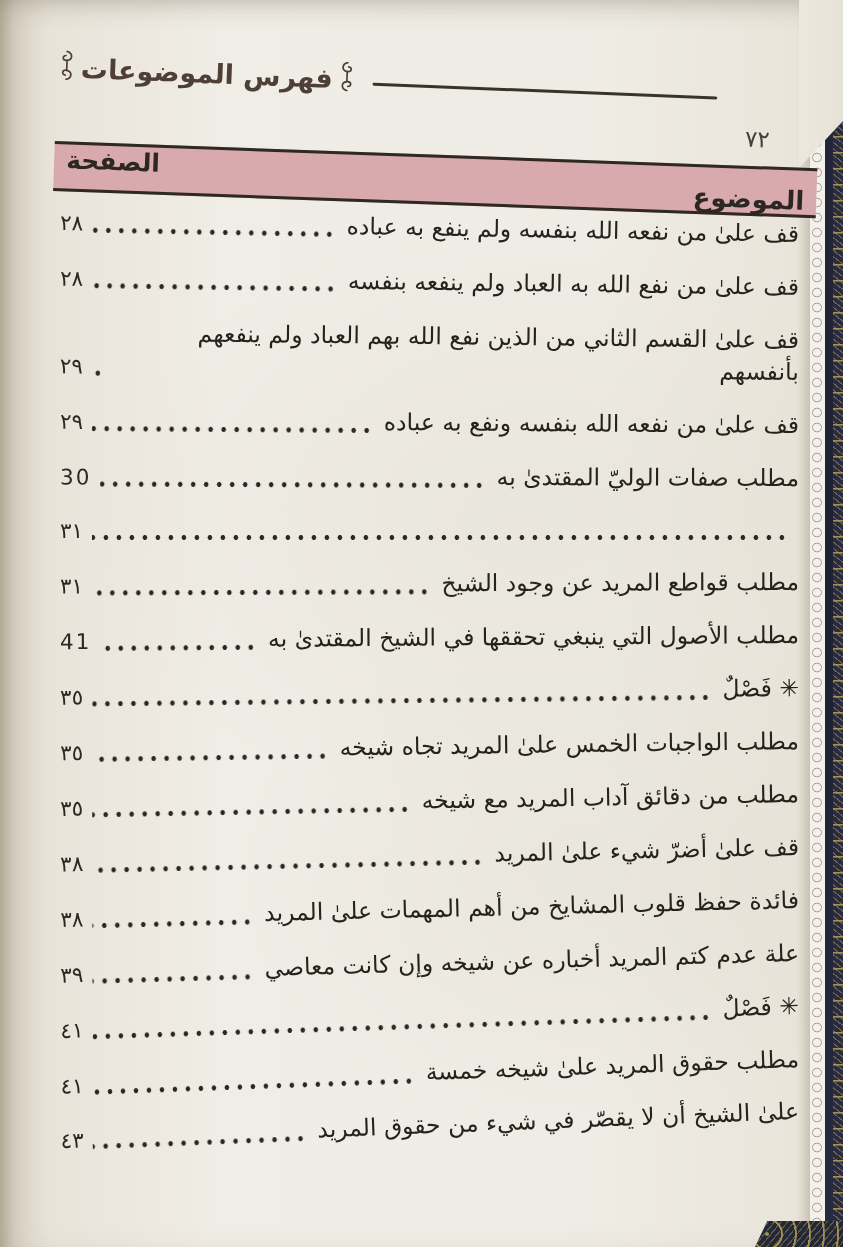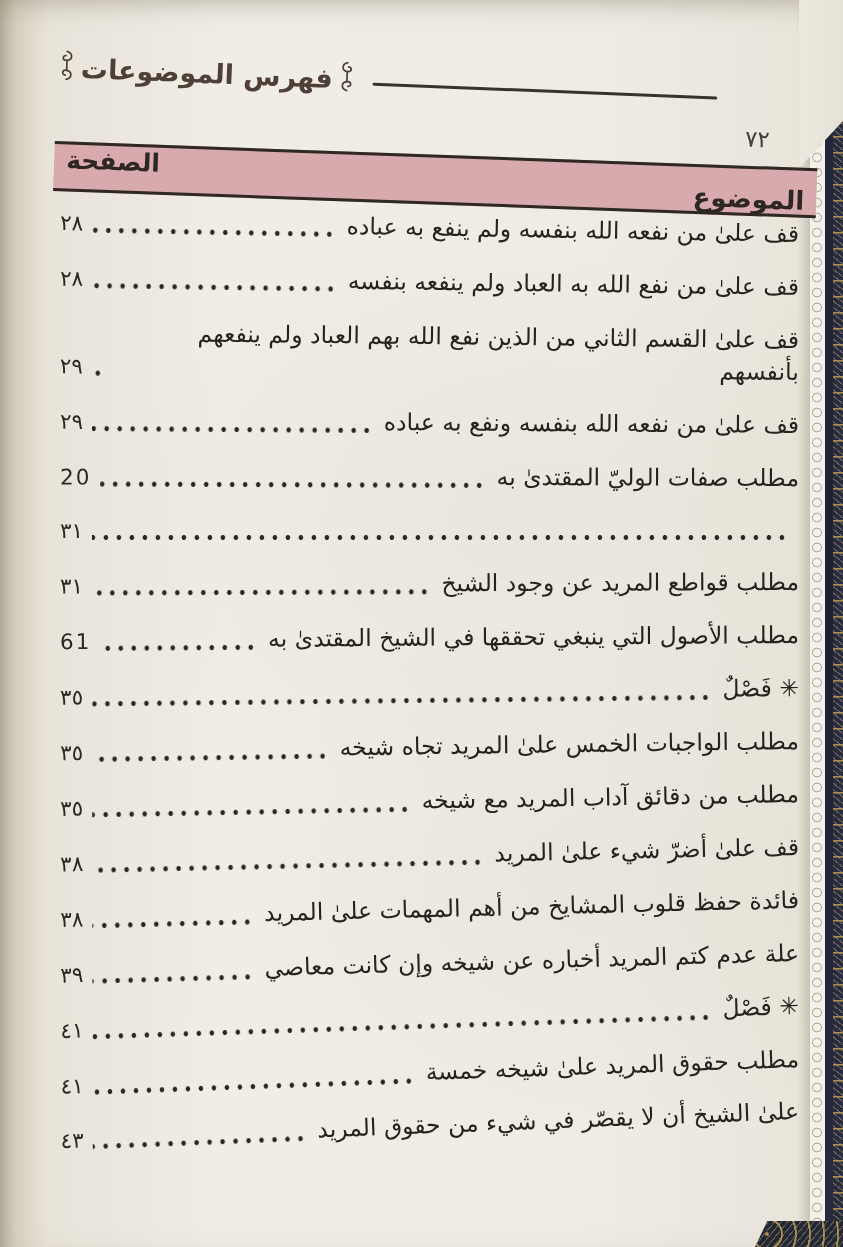--- a/index.html
+++ b/index.html
@@ -126,35 +126,35 @@
       <span class="entry-page">٢٩</span>
     </div>
     <div class="toc-row" style="transform: rotate(0.4deg);">
       <span class="entry-text">قف علىٰ من نفعه الله بنفسه ونفع به عباده</span>
       <span class="dot-leader"></span>
       <span class="entry-page">٢٩</span>
     </div>
     <div class="toc-row" style="transform: rotate(0.2deg);">
       <span class="entry-text">مطلب صفات الوليّ المقتدىٰ به</span>
       <span class="dot-leader"></span>
-      <span class="entry-page">20</span>
+      <span class="entry-page">30</span>
     </div>
     <div class="toc-row" style="transform: rotate(0deg);">
       <span class="dot-leader"></span>
       <span class="entry-page">٣١</span>
     </div>
     <div class="toc-row" style="transform: rotate(-0.2deg);">
       <span class="entry-text">مطلب قواطع المريد عن وجود الشيخ</span>
       <span class="dot-leader"></span>
       <span class="entry-page">٣١</span>
     </div>
     <div class="toc-row" style="transform: rotate(-0.4deg);">
       <span class="entry-text">مطلب الأصول التي ينبغي تحققها في الشيخ المقتدىٰ به</span>
       <span class="dot-leader"></span>
-      <span class="entry-page">61</span>
+      <span class="entry-page">41</span>
     </div>
     <div class="toc-row" style="transform: rotate(-0.6deg);">
       <span class="entry-text">✳ فَصْلٌ</span>
       <span class="dot-leader"></span>
       <span class="entry-page">٣٥</span>
     </div>
     <div class="toc-row" style="transform: rotate(-0.8deg);">
       <span class="entry-text">مطلب الواجبات الخمس علىٰ المريد تجاه شيخه</span>
       <span class="dot-leader"></span>
       <span class="entry-page">٣٥</span>

